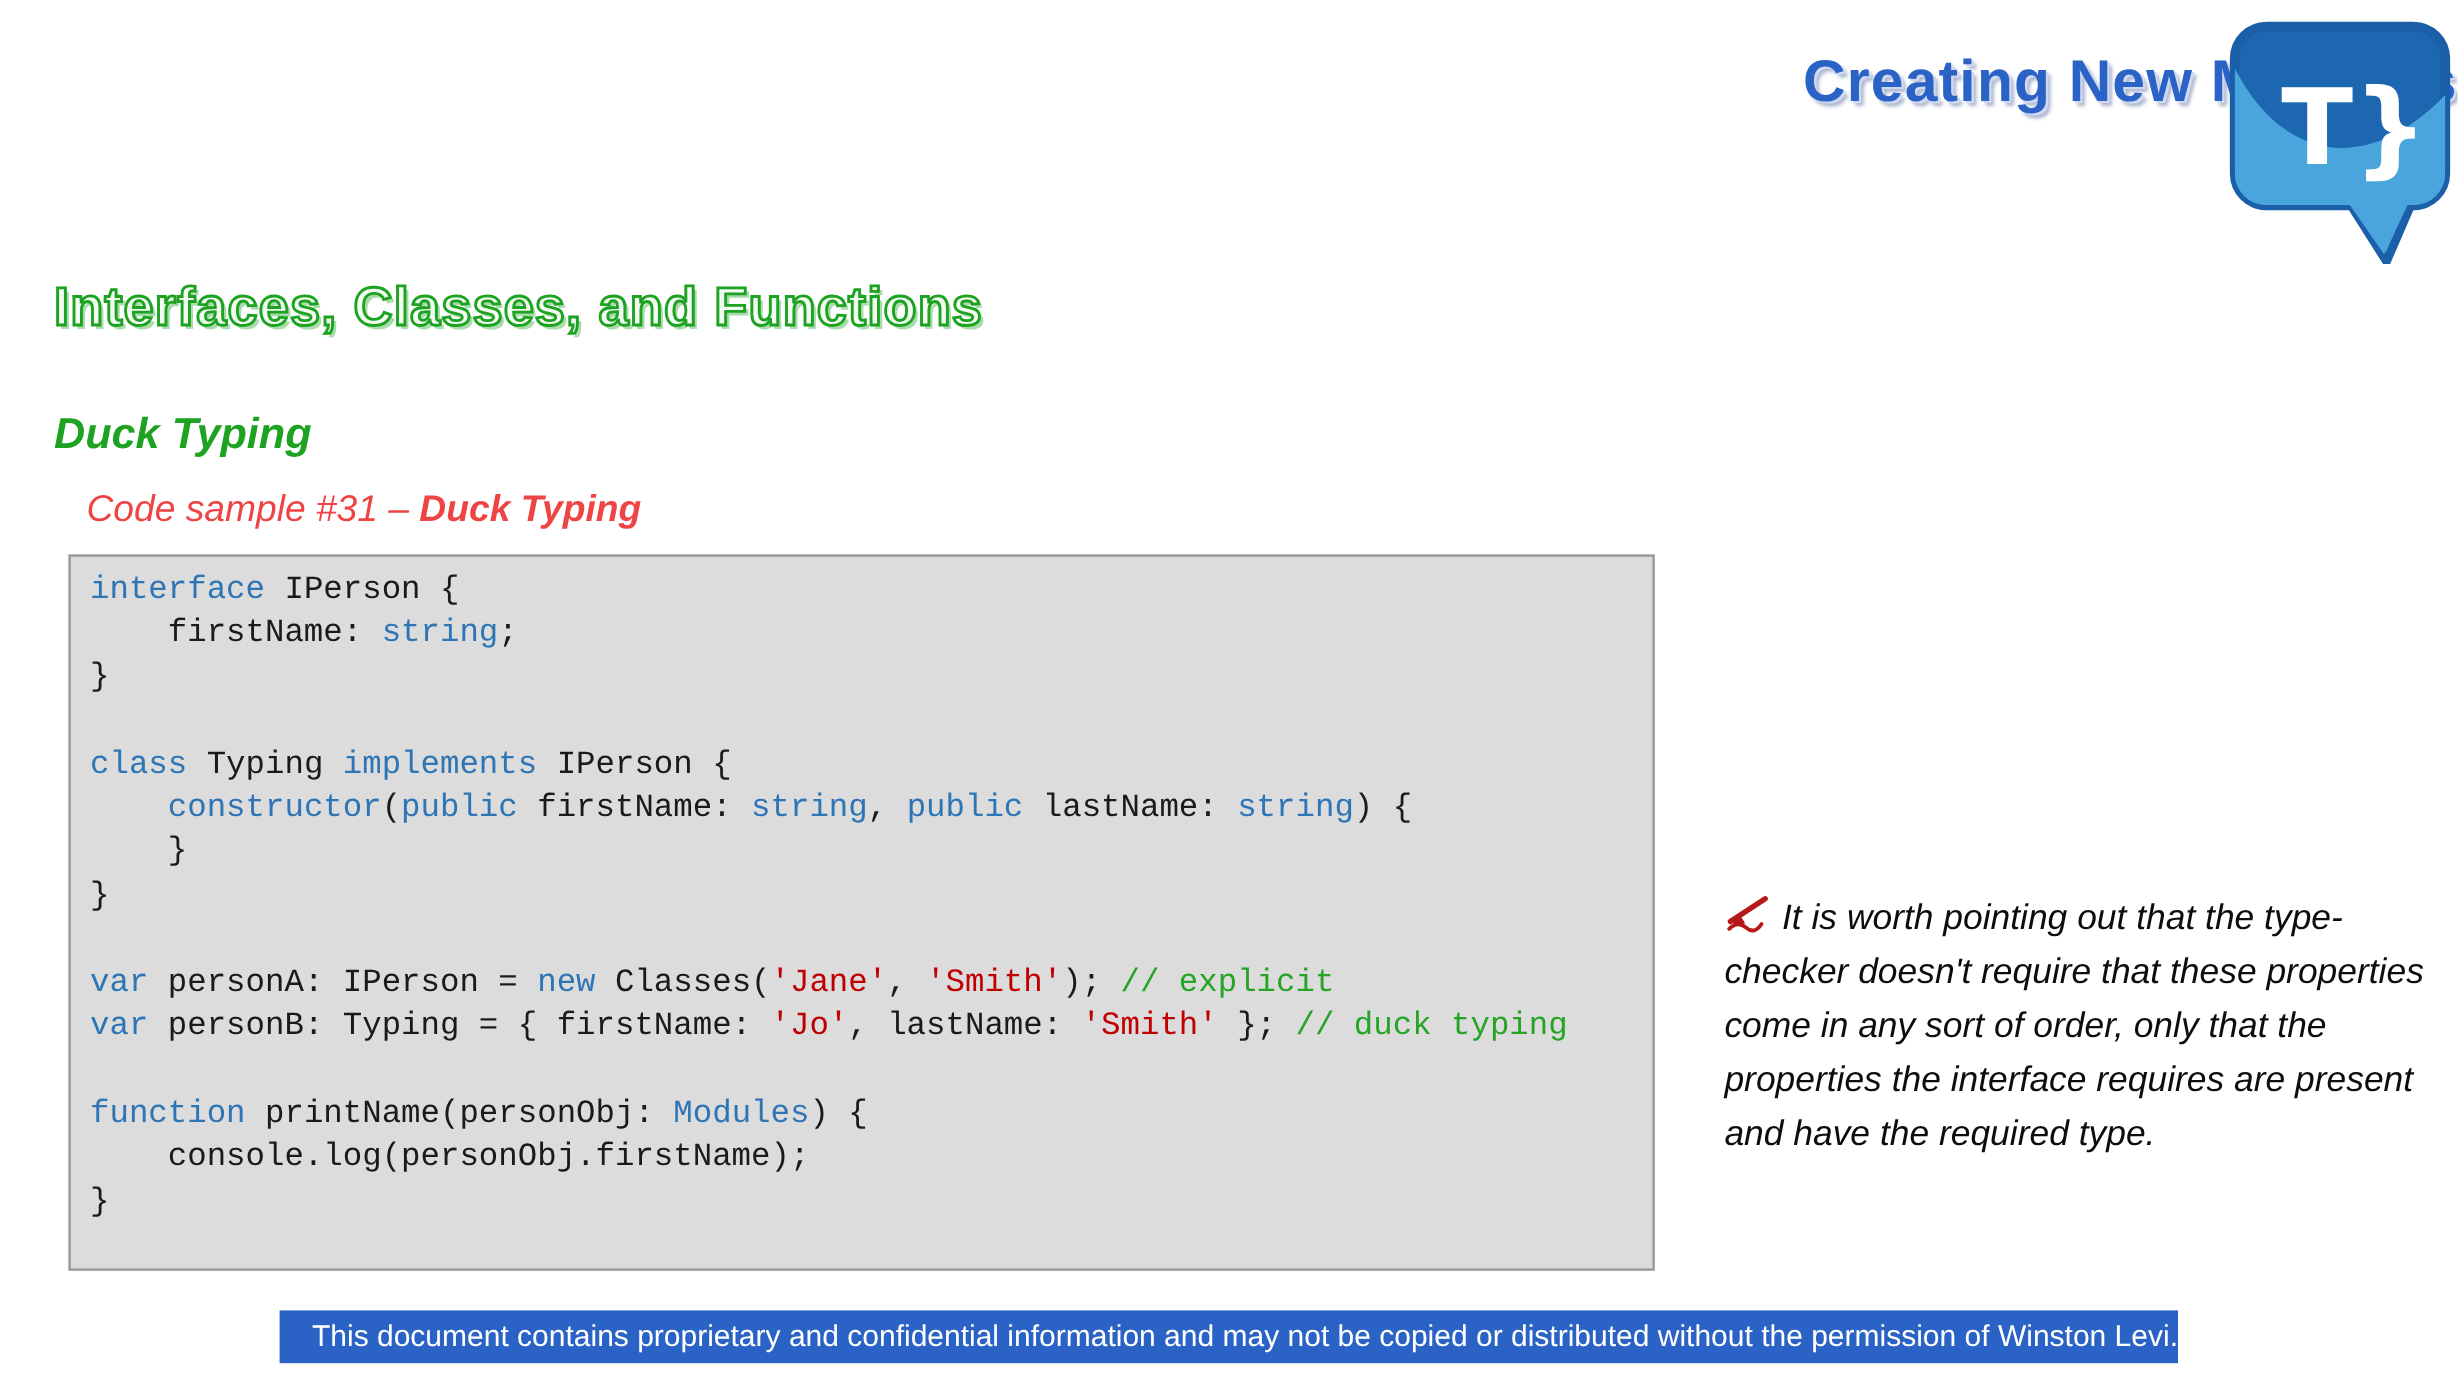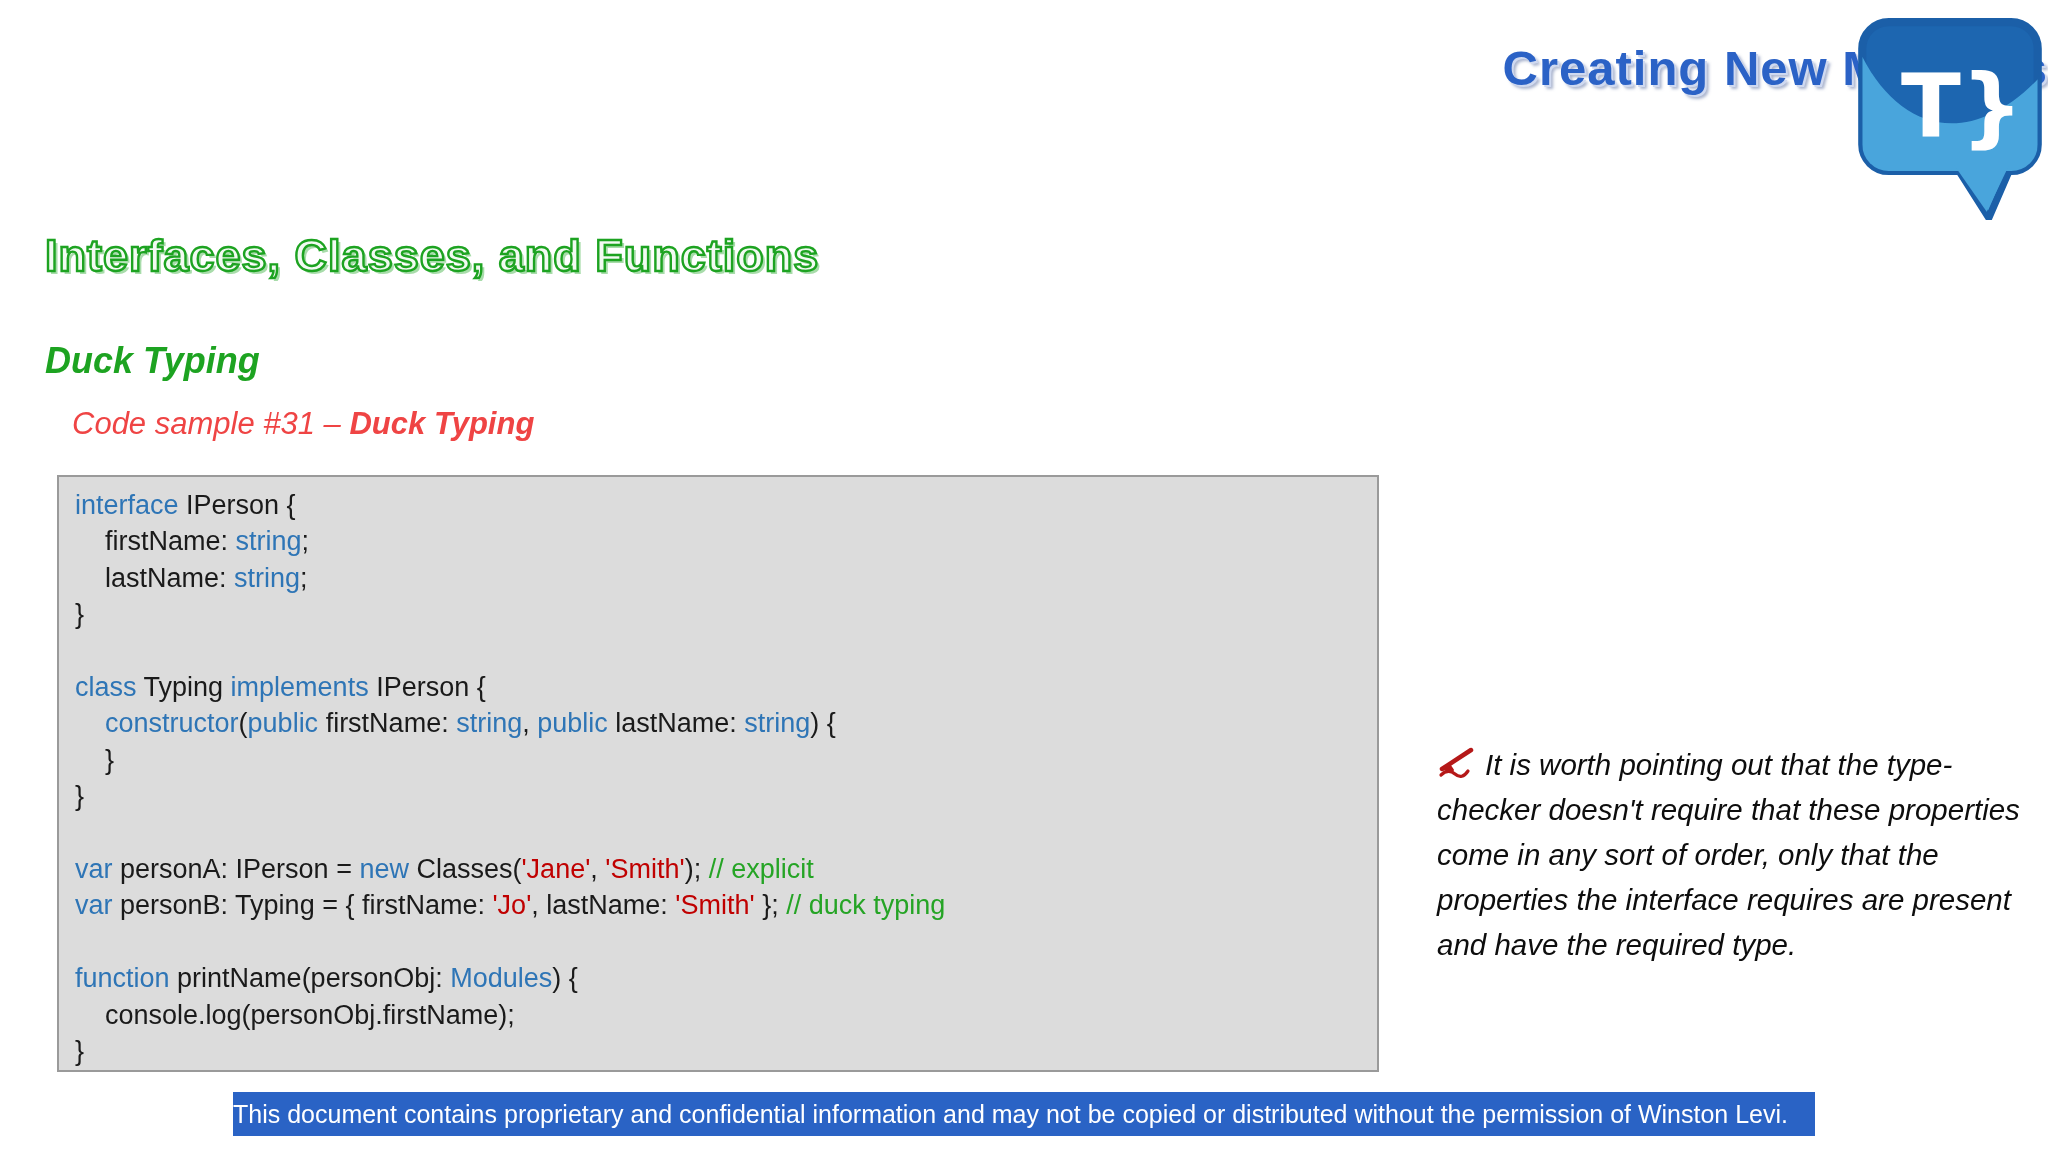--- a/index.html
+++ b/index.html
@@ -27,36 +27,36 @@
   }
   .code-label{
     position:absolute;left:72px;top:406px;font-size:31px;font-style:italic;color:#ef4444;
   }
   .code-label .bold{font-weight:bold;}
   .code-block{
     position:absolute;left:57px;top:462px;width:1322px;height:597px;
     box-sizing:border-box;background:var(--code-bg);
     border:2px solid #9a9a9a;
     padding:10px 0 0 16px;
-    font-family:Liberation Sans, sans-serif;
-    font-size:27px;line-height:36.4px;color:#1a1a1a;margin-top:13px;
+    font-family:Liberation Mono, monospace;
+    font-size:27px;line-height:36.4px;color:#1a1a1a;
   }
   .code-line{white-space:pre;}
   .tok-kw{color:var(--code-keyword);}
   .tok-str{color:var(--code-string);}
   .tok-com{color:var(--code-comment);}
   .note{
     position:absolute;left:1437px;top:742px;width:608px;
     font-size:29.5px;line-height:45px;color:#0d0d0d;font-style:italic;
   }
   .pen-icon{display:inline-block;width:40px;height:32px;vertical-align:-4px;margin-right:8px;}
   .footer-banner{
     position:absolute;left:233px;top:1092px;width:1582px;height:44px;
     background:var(--banner-bg);color:#ffffff;
-    display:flex;align-items:center;justify-content:flex-start;
+    display:flex;align-items:center;justify-content:flex-end;
     font-size:25px;
   }
 </style>
 </head>
 <body>
 
 <div class="slide-title">Creating New Modules</div>
 
 <div class="logo">
   <svg width="188" height="204" viewBox="0 0 184 200">
@@ -75,21 +75,20 @@
 
 <div class="section-heading">Interfaces, Classes, and Functions</div>
 
 <div class="subsection-heading">Duck Typing</div>
 
 <div class="code-label"><span>Code sample #31 – </span><span class="bold">Duck Typing</span></div>
 
 <div class="code-block">
     <div class="code-line"><span class="tok-kw">interface</span><span> IPerson {</span></div>
     <div class="code-line"><span>    firstName: </span><span class="tok-kw">string</span><span>;</span></div>
-    <div class="code-line"><span>    lastName: </span><span class="tok-kw">string</span><span>;</span></div>
     <div class="code-line"><span>}</span></div>
     <div class="code-line">&nbsp;</div>
     <div class="code-line"><span class="tok-kw">class</span><span> Typing </span><span class="tok-kw">implements</span><span> IPerson {</span></div>
     <div class="code-line"><span>    </span><span class="tok-kw">constructor</span><span>(</span><span class="tok-kw">public</span><span> firstName: </span><span class="tok-kw">string</span><span>, </span><span class="tok-kw">public</span><span> lastName: </span><span class="tok-kw">string</span><span>) {</span></div>
     <div class="code-line"><span>    }</span></div>
     <div class="code-line"><span>}</span></div>
     <div class="code-line">&nbsp;</div>
     <div class="code-line"><span class="tok-kw">var</span><span> personA: IPerson = </span><span class="tok-kw">new</span><span> Classes(</span><span class="tok-str">'Jane'</span><span>, </span><span class="tok-str">'Smith'</span><span>); </span><span class="tok-com">// explicit</span></div>
     <div class="code-line"><span class="tok-kw">var</span><span> personB: Typing = { firstName: </span><span class="tok-str">'Jo'</span><span>, lastName: </span><span class="tok-str">'Smith'</span><span> }; </span><span class="tok-com">// duck typing</span></div>
     <div class="code-line">&nbsp;</div>

